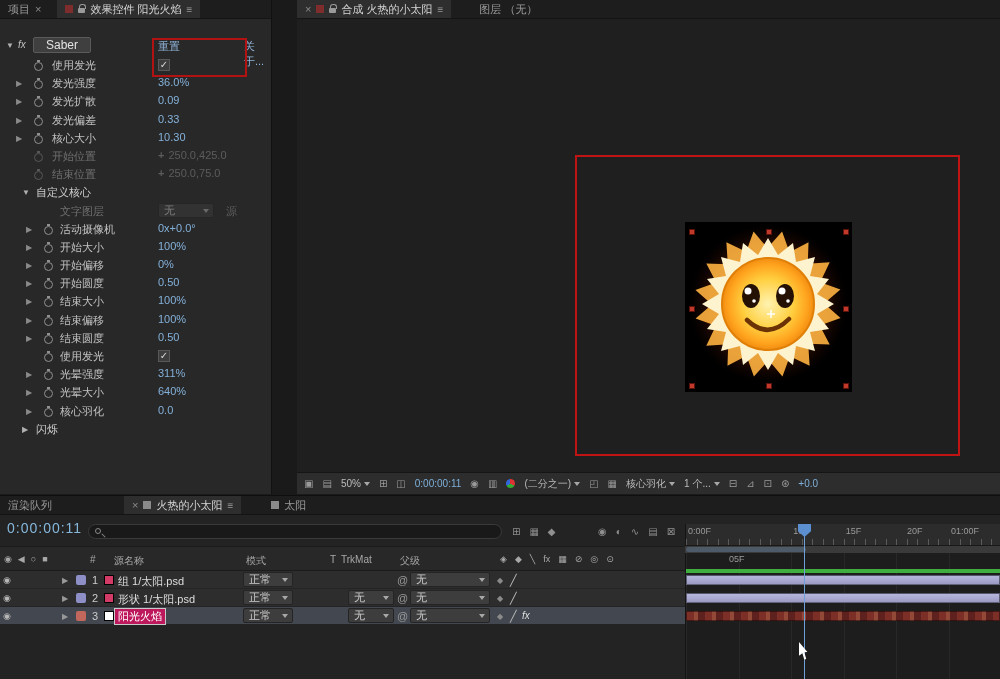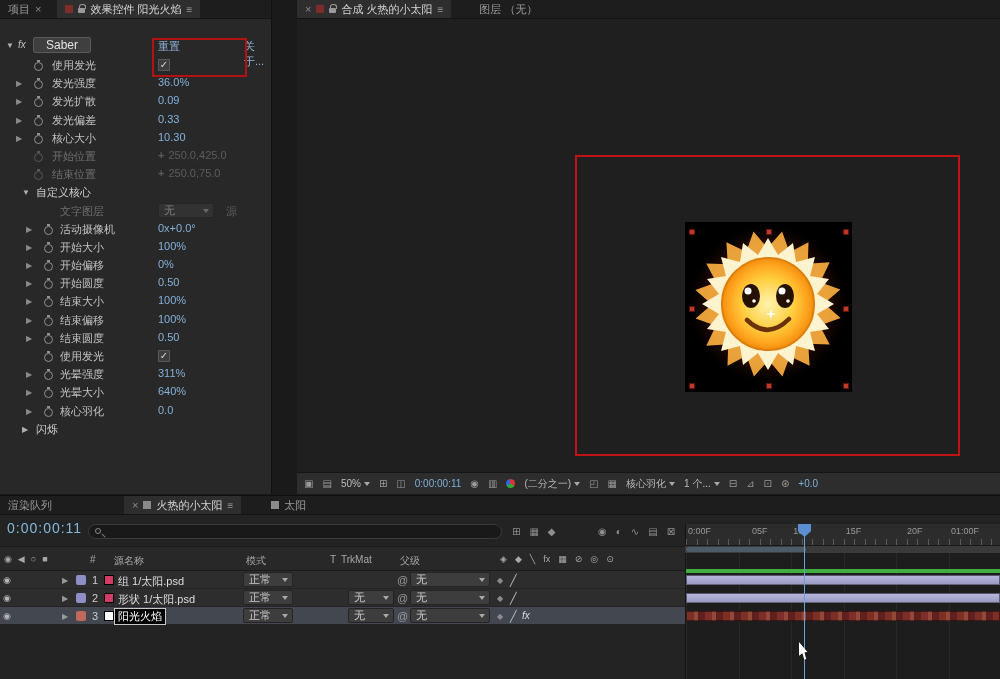--- a/index.html
+++ b/index.html
@@ -89,21 +89,21 @@
 .hdr .h-sw{left:500px;display:flex;gap:8px;font-size:9px}
 .lrow{position:absolute;left:0;width:685px;height:18px;background:#2d2d2d;border-bottom:1px solid #242424;z-index:5}
 .lrow.sel{background:#43474f}
 .lrow span{position:absolute;top:3px}
 .lrow .eye{left:3px;color:#b8b8b8;font-size:9px;top:4px}
 .lrow .larr{left:62px;color:#999;font-size:8px;top:5px}
 .lrow .chip{left:76px;top:4px;width:10px;height:10px;border-radius:2px}
 .lrow .lnum{left:92px;color:#cccccc}
 .lrow .ficon{left:104px;top:4px;width:10px;height:10px;border:1px solid #000}
 .lrow .lname{left:118px;color:#dedede}
-.lrow .namebox{left:114px;top:1px;border:1px solid #c8c8c8;padding:0 3px;background:#000000;color:#fff}
+.lrow .namebox{left:114px;top:1px;border:1px solid #c8c8c8;padding:0 3px;background:#be185d;color:#fff}
 .lrow .modedd{left:243px;width:50px;top:1px}
 .lrow .trkdd{left:348px;width:46px;top:1px}
 .lrow .pw{left:397px;color:#999}
 .lrow .pardd{left:410px;width:80px;top:1px}
 .lrow .sw1{left:497px;color:#8a8a8a;font-size:8px;top:5px}
 .lrow .sw2{left:510px;color:#bbb}
 .lrow .fxb{left:522px;color:#ddd;font-style:italic;font-size:10px}
 .ruler{position:absolute;left:685px;right:0;top:28px;height:22px;background:#2c2c2c;border-bottom:1px solid #191919;border-left:1px solid #141414;z-index:4}
 .ruler::after{content:"";position:absolute;left:0;right:0;bottom:0;height:6px;background:repeating-linear-gradient(90deg,#5a5a5a 0 1px,transparent 1px 10.52px)}
 .rlabel{position:absolute;top:2px;font-size:9px;color:#9a9a9a}
@@ -448,21 +448,21 @@
         <span class="dd trkdd"><i>无</i><b class="caret"></b></span>
         <span class="pw">@</span>
         <span class="dd pardd"><i>无</i><b class="caret"></b></span>
         <span class="sw1">◆</span>
         <span class="sw2">╱</span>
         <span class="fxb">fx</span>
       </div>
     </div>
   <div class="ruler">
       <span class="rlabel" style="left: 2px;">0:00F</span>
-      <span class="rlabel" style="left: 66px;">05F</span>
+      <span class="rlabel" style="left: 43px; margin-top: 28px;">05F</span>
       <span class="rlabel" style="left: 107.2px;">10F</span>
       <span class="rlabel" style="left: 159.8px;">15F</span>
       <span class="rlabel" style="left: 221px;">20F</span>
       <span class="rlabel" style="left: 265px;">01:00F</span>
     </div>
   <div class="workarea">
       <div class="wa-seg"></div>
     </div>
   <div class="trackbg"></div>
   <div class="cachebar"></div>

